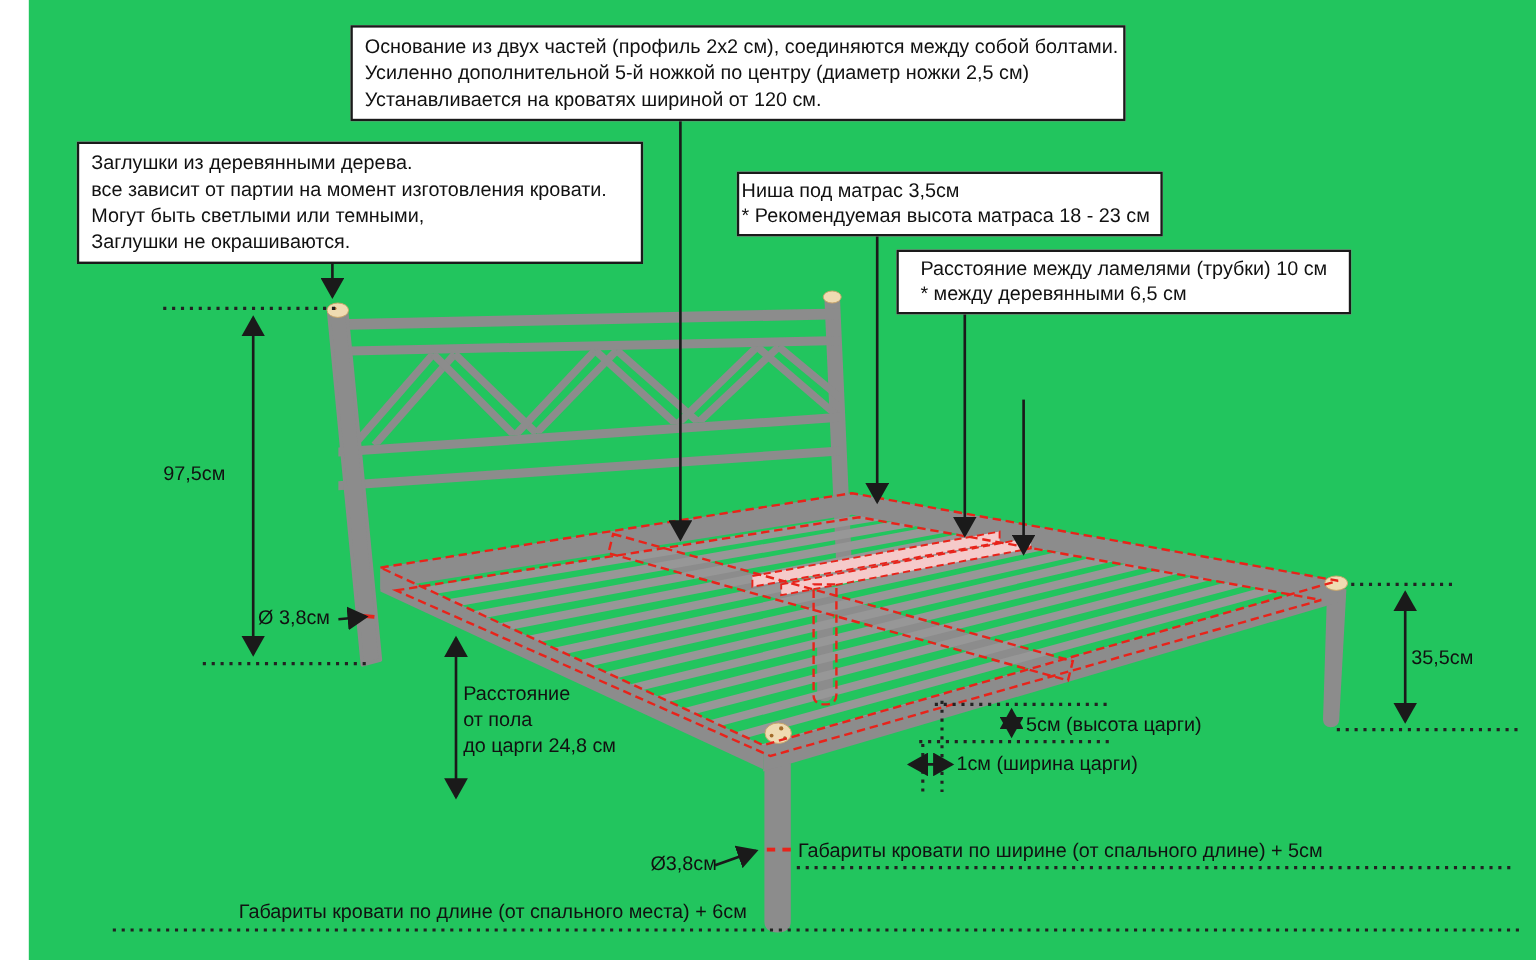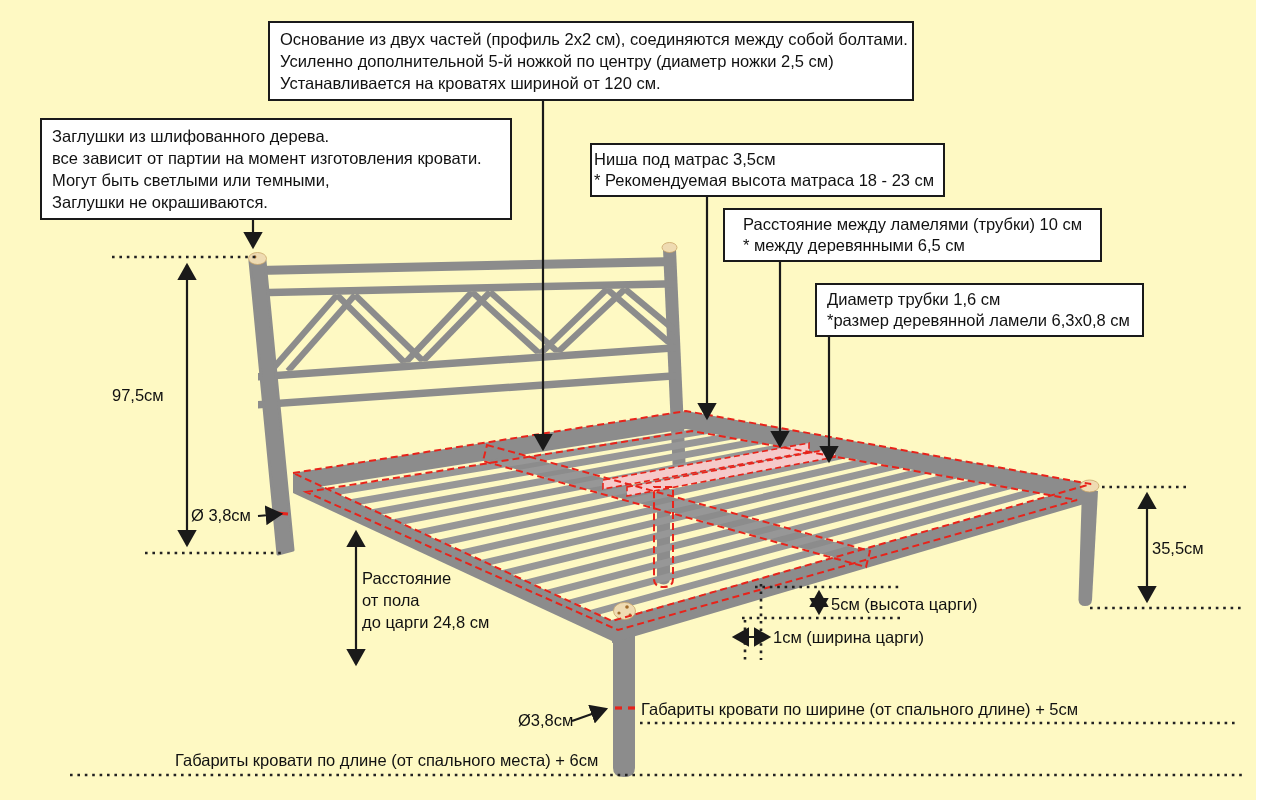--- a/index.html
+++ b/index.html
@@ -1,17 +1,17 @@
 <!DOCTYPE html>
 <html><head>
 <meta charset="utf-8">
 <style>
   html,body{margin:0;padding:0;background:#fff;}
-  #stage{position:relative;width:1256px;height:800px;background:#fef9c3;overflow:hidden;
-         font-family:"Liberation Sans","DejaVu Sans",sans-serif;color:#111;}
+  #stage{position:relative;width:1256px;height:800px;background:#22c55e;overflow:hidden;
+         font-family:"Liberation Sans","DejaVu Sans",sans-serif;color:#111;margin-left:24px;}
   #bed-svg{position:absolute;left:0;top:0;width:1280px;height:800px;}
   .abox{position:absolute;border:2px solid #1a1a1a;background:#fff;padding:5px 10px;
         font-size:16.5px;line-height:22px;color:#111;white-space:nowrap;z-index:3;}
   .abox div{white-space:nowrap;}
   .dlabel{position:absolute;font-size:16.5px;line-height:22px;color:#111;white-space:nowrap;z-index:3;}
   .metal{fill:#8c8c8c;}
   .slat{stroke:#979797;stroke-width:7;}
   .rail{stroke:none;}
   .rd{fill:none;stroke:#e8231a;stroke-width:2;stroke-dasharray:7 4;}
   .rdash{stroke:#e8231a;stroke-width:3.2;}
@@ -150,40 +150,36 @@
     </g>
   </svg>
 
   <div class="abox" style="left:268px;top:21px;width:622px;">
     <div>Основание из двух частей (профиль 2х2 см), соединяются между собой болтами.</div>
     <div>Усиленно дополнительной 5-й ножкой по центру (диаметр ножки 2,5 см)</div>
     <div>Устанавливается на кроватях шириной от 120 см.</div>
   </div>
 
   <div class="abox" style="left:40px;top:118px;width:448px;">
-    <div>Заглушки из шлифованного дерева.</div>
+    <div>Заглушки из деревянными дерева.</div>
     <div>все зависит от партии на момент изготовления кровати.</div>
     <div>Могут быть светлыми или темными,</div>
     <div>Заглушки не окрашиваются.</div>
   </div>
 
   <div class="abox" style="left:590px;top:143px;width:347px;line-height:21px;padding:4px 2px;">
     <div>Ниша под матрас 3,5см</div>
     <div>* Рекомендуемая высота матраса 18 - 23 см</div>
   </div>
 
   <div class="abox" style="left:723px;top:208px;width:339px;line-height:21px;padding:4px 18px;">
     <div>Расстояние между ламелями (трубки) 10 см</div>
     <div>* между деревянными 6,5 см</div>
   </div>
 
-  <div class="abox" style="left:815px;top:283px;width:305px;line-height:21px;padding:4px 10px;">
-    <div>Диаметр трубки 1,6 см</div>
-    <div>*размер деревянной ламели 6,3х0,8 см</div>
-  </div>
 
   <div class="dlabel" style="left:112px;top:384px;">97,5см</div>
   <div class="dlabel" style="left:191px;top:504px;">Ø 3,8см</div>
   <div class="dlabel" style="left:362px;top:567px;">
     <div>Расстояние</div>
     <div>от пола</div>
     <div>до царги 24,8 см</div>
   </div>
   <div class="dlabel" style="left:1152px;top:537px;">35,5см</div>
   <div class="dlabel" style="left:831px;top:593px;text-align:center;">5см (высота царги)</div>

